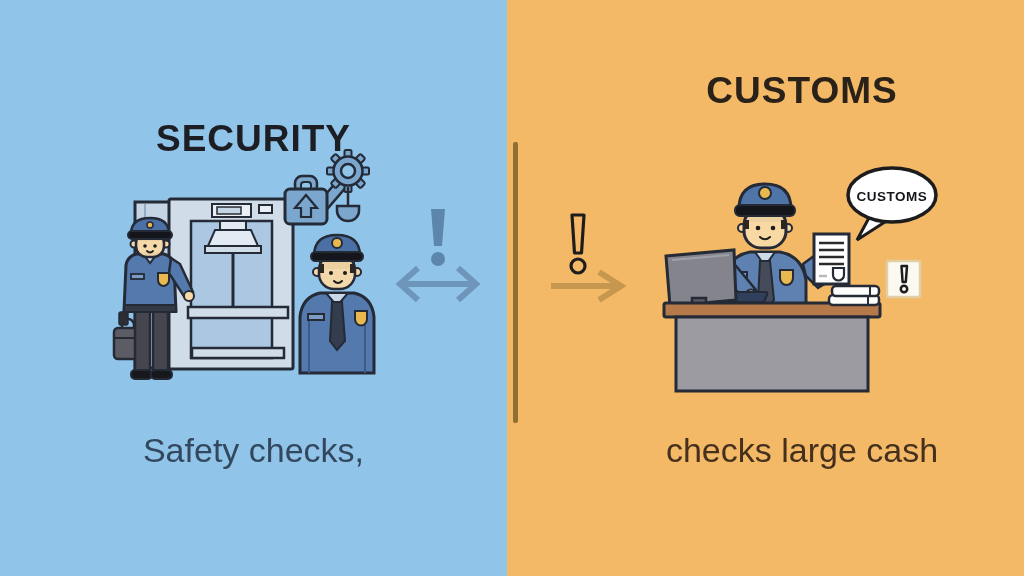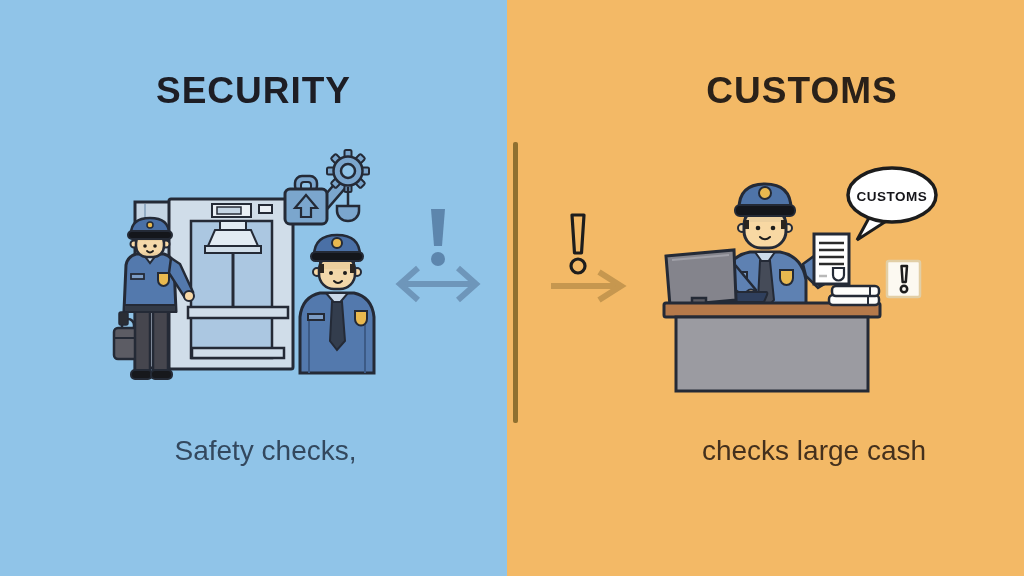--- a/index.html
+++ b/index.html
@@ -7,25 +7,25 @@
     position:relative;width:1024px;height:576px;overflow:hidden;
     font-family:"Liberation Sans",sans-serif;
   }
   .panel{position:absolute;top:0;height:576px;}
   .panel.left{left:0;width:507px;background:var(--left-bg,#90c4e8);}
   .panel.right{left:507px;width:590px;background:var(--right-bg,#f3b966);}
   .title{
     position:absolute;top:70px;left:0;width:100%;margin:0;
     text-align:center;font-size:37px;font-weight:bold;letter-spacing:1px;
   }
-  .title.lt{color:var(--left-title,#1d1d24);}
+  .title.lt{color:var(--left-title,#1d1d24);margin-top:48px;}
   .title.rt{color:var(--right-title,#2a2119);}
   .caption{
-    position:absolute;top:434px;left:12px;width:100%;
-    text-align:center;font-size:28px;line-height:33px;font-weight:400;
+    position:absolute;top:434px;left:0;width:100%;
+    text-align:center;font-size:34px;line-height:33px;font-weight:400;
   }
   .caption.lt{color:var(--left-caption,#33485e);}
   .caption.rt{color:var(--right-caption,#44301d);}
   .caption span{display:block;}
   .divider{
     position:absolute;left:513px;top:142px;width:5px;height:281px;
     background:var(--divider-line,#8f7030);border-radius:2px;
   }
   .abs{position:absolute;}
 </style>

